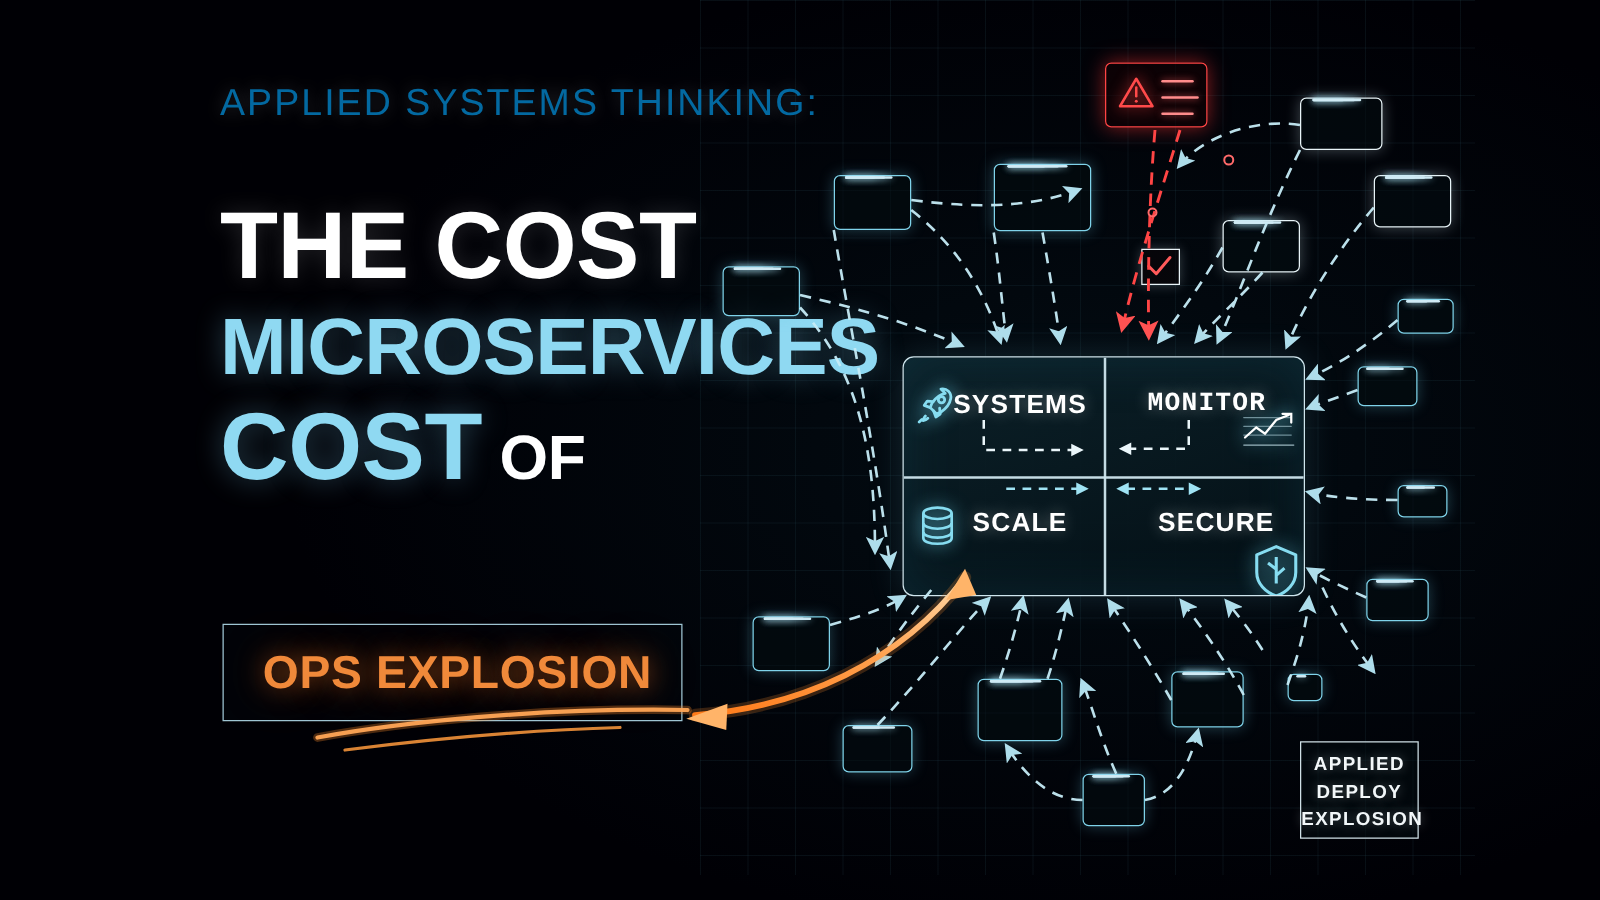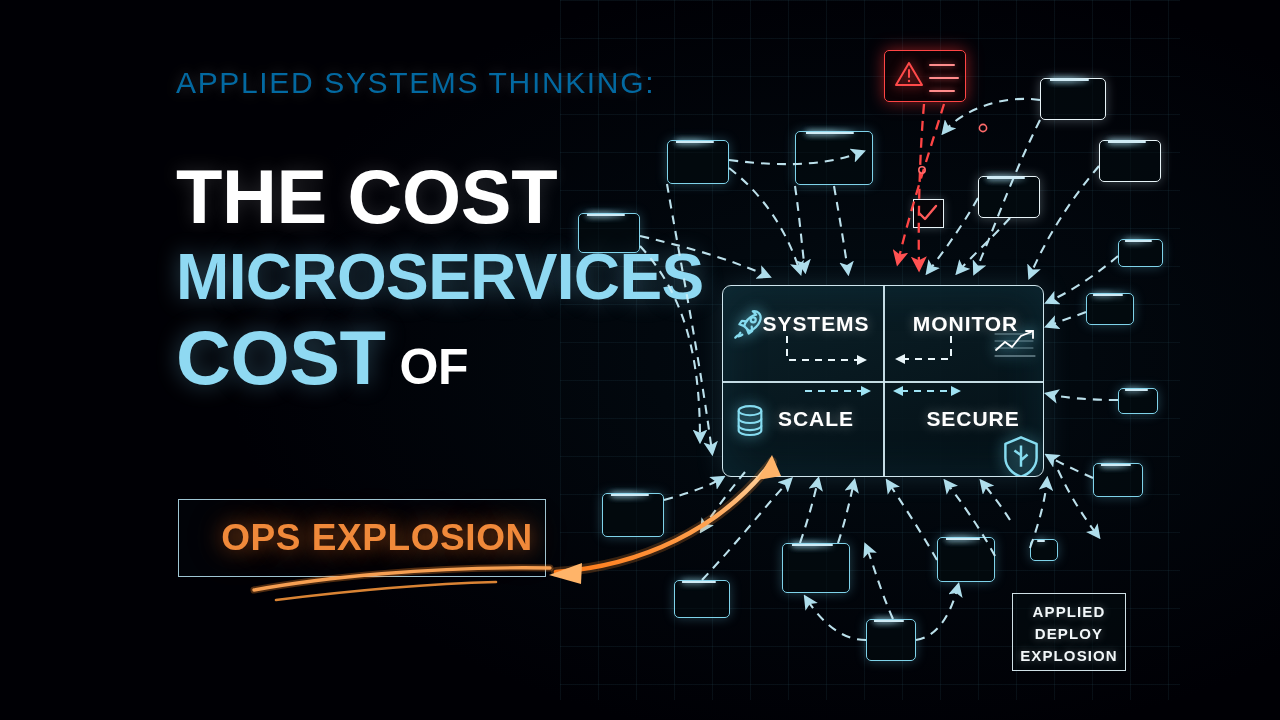--- a/index.html
+++ b/index.html
@@ -40,21 +40,21 @@
   .hl2 .cost { color:#8FD9F2; text-shadow:0 0 22px rgba(125,210,240,0.35); }
   .hl2 .of   { color:#ffffff; font-size:50px; margin-left:14px; }
   .hl3 { font-size:64px; margin-top:12px; color:#8FD9F2; text-shadow:0 0 22px rgba(125,210,240,0.35); letter-spacing:-0.01em; }
 
   
   .ops-box {
     position:absolute; left:178px; top:499px; width:368px; height:78px;
     border:1.6px solid #9fc6d4; background:rgba(2,10,14,0.35);
   }
   .ops-label {
-    position:absolute; left:15px; top:0; width:100%; height:100%;
+    position:absolute; left:4px; top:0; width:100%; height:100%;
     display:flex; align-items:center; justify-content:center;
     font-size:37px; font-weight:bold; letter-spacing:0.015em;
     color:#F0893A; text-shadow:0 0 20px rgba(240,120,40,0.55), 0 0 44px rgba(240,110,30,0.30);
   }
   .ops-underglow { position:absolute; left:250px; top:556px; width:320px; height:46px; pointer-events:none; }
 
   
   .panel {
     position:absolute; left:722px; top:285px; width:322px; height:192px;
     border:1.7px solid #cfe6ee; border-radius:9px;
@@ -66,21 +66,21 @@
   .panel .hline { position:absolute; left:0; top:50%; width:100%; height:1.5px; background:#cfe6ee; opacity:0.95; }
   .quad { position:absolute; width:50%; height:50%; }
   .q-tl { left:0; top:0; } .q-tr { left:50%; top:0; }
   .q-bl { left:0; top:50%; } .q-br { left:50%; top:50%; }
   .q-label {
     position:absolute; left:0; top:26px; width:100%; text-align:center;
     font-size:21px; font-weight:bold; letter-spacing:0.045em; color:#fff;
     text-shadow:0 0 12px rgba(255,255,255,0.35);
   }
   .q-tl .q-label, .q-bl .q-label { padding-left:26px; }
-  .q-tr .q-label { padding-left:5px; }
+  .q-tr .q-label { padding-left:5px;font-family:Liberation Mono, monospace; }
   .q-br .q-label { padding-left:20px; }
   .q-icon { position:absolute; color:#86dcf0; filter:drop-shadow(0 0 7px rgba(110,215,240,0.85)); }
   .ic-rocket { left:8px;  top:20px; }
   .ic-db     { left:10px; top:22px; }
   .ic-chart  { right:4px; top:42px; }
   .ic-shield { right:2px; bottom:-4px; }
   .q-mini { position:absolute; pointer-events:none; }
 
   
   .card {
@@ -99,21 +99,21 @@
 
   
   .mini-check {
     position:absolute; left:913px; top:199px; width:31px; height:29px;
     border:1.6px solid #e9f4f8; background:rgba(10,4,5,0.5);
     box-shadow:0 0 9px rgba(220,240,250,0.25);
   }
 
   
   .badge {
-    position:absolute; left:1012px; top:593px; width:114px; height:78px;
+    position:absolute; left:1040px; top:593px; width:95px; height:78px;
     border:1.6px solid #cfe0e6; background:rgba(4,12,16,0.55);
   }
   .badge .bl {
     position:absolute; left:0; width:100%; text-align:center;
     font-size:15px; font-weight:bold; letter-spacing:0.075em; color:#f2f7f9;
     text-shadow:0 0 9px rgba(230,245,250,0.35);
   }
   .badge .b1 { top:9px; } .badge .b2 { top:31px; } .badge .b3 { top:53px; }
 
   svg.overlay { position:absolute; left:0; top:0; width:1280px; height:720px; pointer-events:none; }

